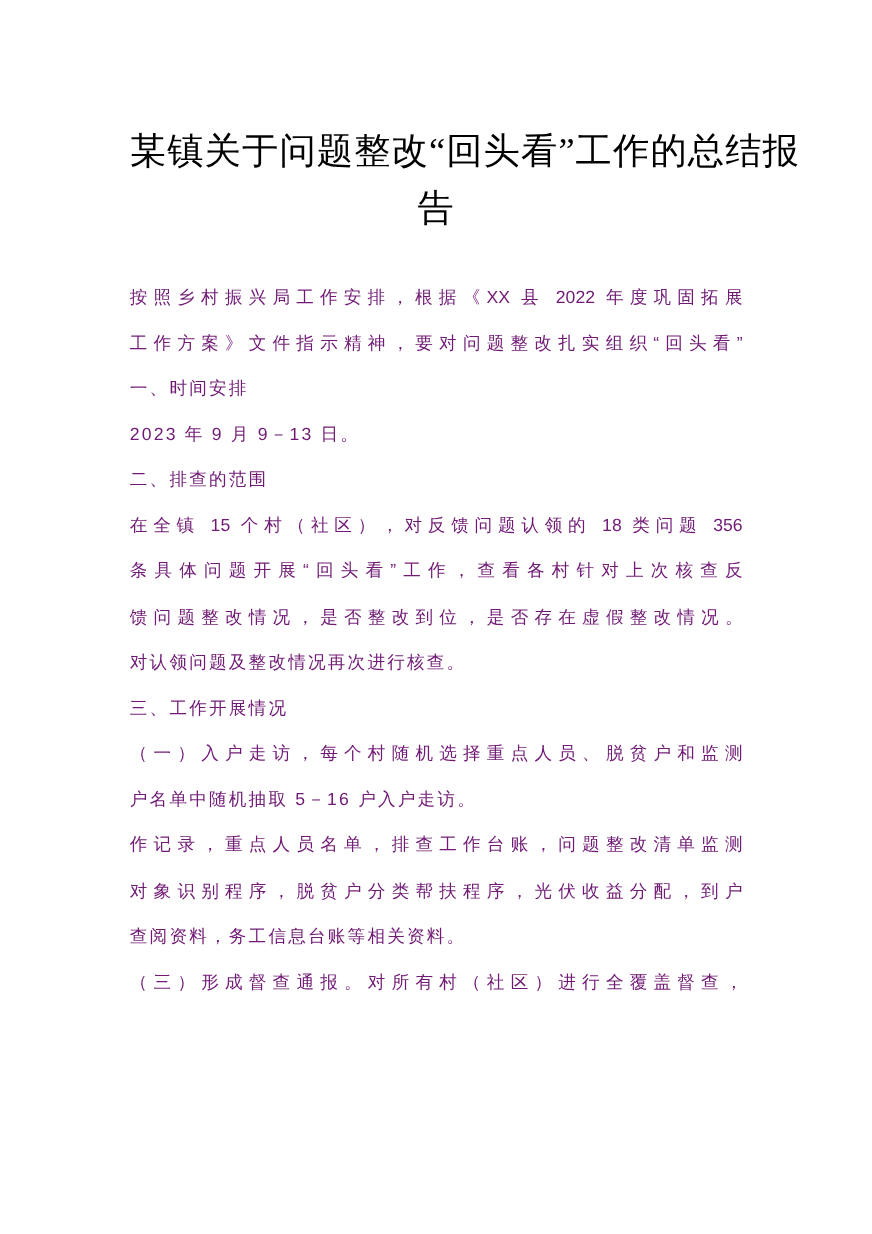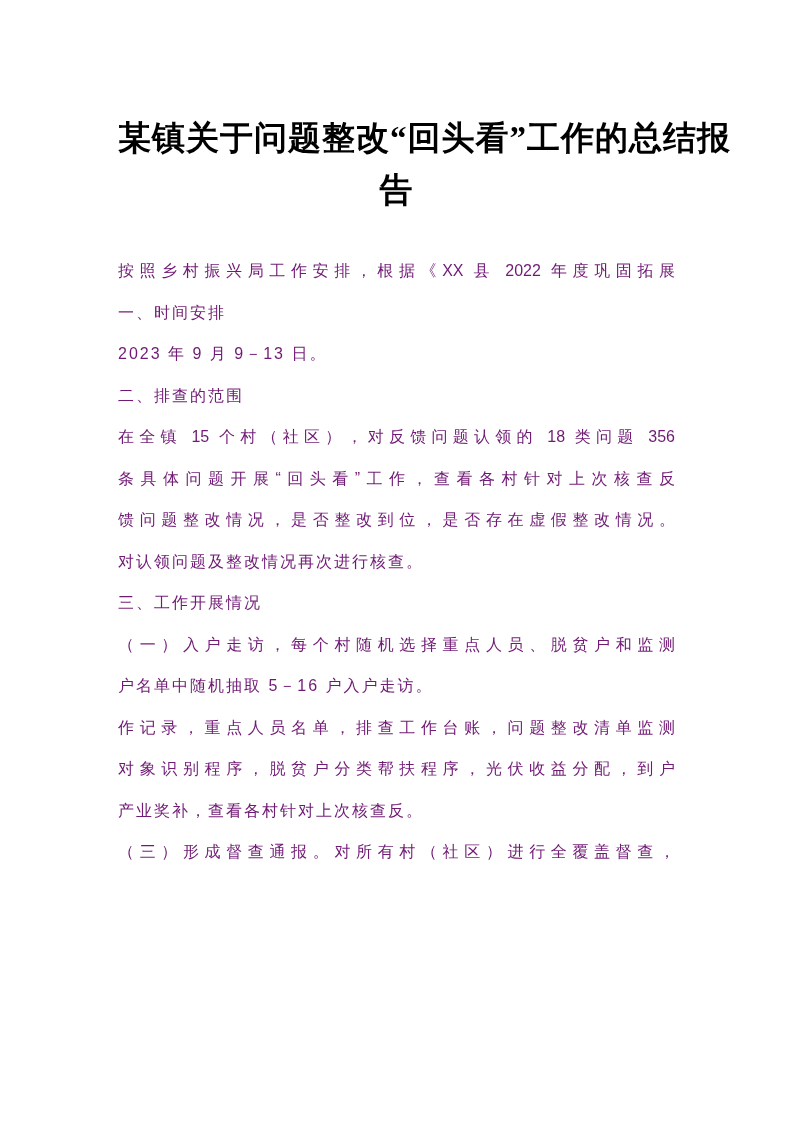--- a/index.html
+++ b/index.html
@@ -16,21 +16,21 @@
     overflow: hidden;
     box-sizing: border-box;
     padding: 112px 118px 0 118px;
   }
   .title-block {
     width: 557px;
     color: #000000;
   }
   .title-line {
     font-family: "Liberation Serif", serif;
-    font-weight: bold;
+    font-weight: normal;
     font-size: 33px;
     line-height: 52px;
     text-align: center;
     white-space: nowrap;
     letter-spacing: 1px;
     color: #000000;
   }
   .body-block {
     margin-top: 34px;
     width: 557px;
@@ -59,28 +59,29 @@
 </head>
 <body>
 
 <div class="page">
   <div class="title-block">
       <div class="title-line">某镇关于问题整改“回头看”工作的总结报</div>
       <div class="title-line">告</div>
     </div>
   <div class="body-block">
       <div class="body-line just">按照乡村振兴局工作安排，根据《XX 县 2022 年度巩固拓展</div>
+      <div class="body-line just">工作方案》文件指示精神，要对问题整改扎实组织“回头看”</div>
       <div class="body-line left">一、时间安排</div>
       <div class="body-line left">2023 年 9 月 9－13 日。</div>
       <div class="body-line left">二、排查的范围</div>
       <div class="body-line just">在全镇 15 个村（社区），对反馈问题认领的 18 类问题 356</div>
       <div class="body-line just">条具体问题开展“回头看”工作，查看各村针对上次核查反</div>
       <div class="body-line just">馈问题整改情况，是否整改到位，是否存在虚假整改情况。</div>
       <div class="body-line left">对认领问题及整改情况再次进行核查。</div>
       <div class="body-line left">三、工作开展情况</div>
       <div class="body-line just">（一）入户走访，每个村随机选择重点人员、脱贫户和监测</div>
       <div class="body-line left">户名单中随机抽取 5－16 户入户走访。</div>
       <div class="body-line just">作记录，重点人员名单，排查工作台账，问题整改清单监测</div>
       <div class="body-line just">对象识别程序，脱贫户分类帮扶程序，光伏收益分配，到户</div>
-      <div class="body-line left">产业奖补，查看各村针对上次核查反。</div>
+      <div class="body-line left">查阅资料，务工信息台账等相关资料。</div>
       <div class="body-line just">（三）形成督查通报。对所有村（社区）进行全覆盖督查，</div>
     </div>
 </div>
 
 </body></html>

